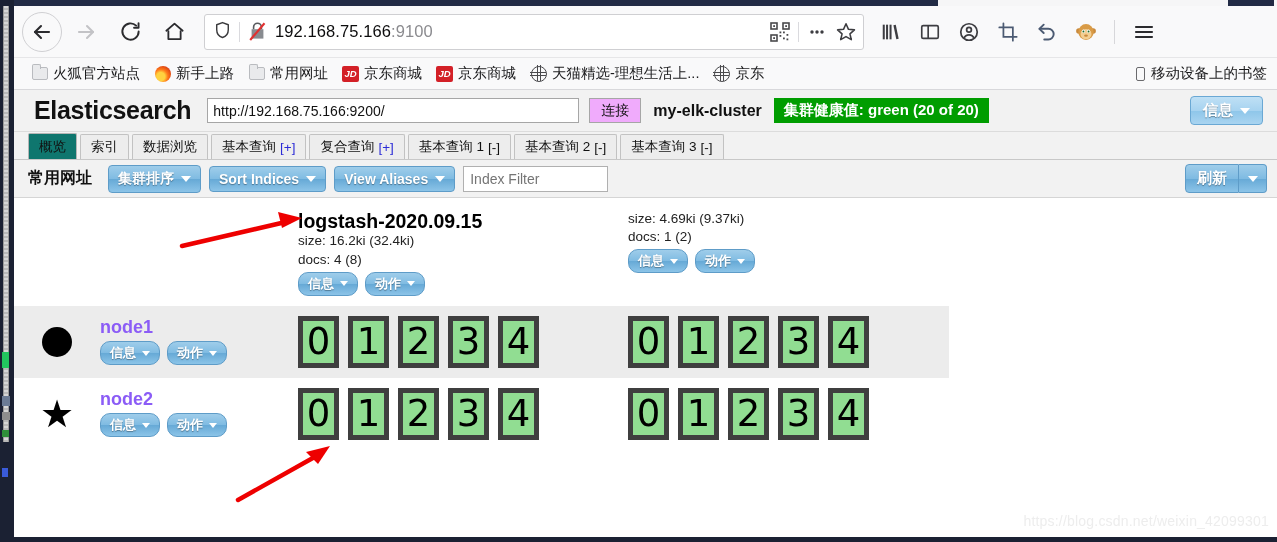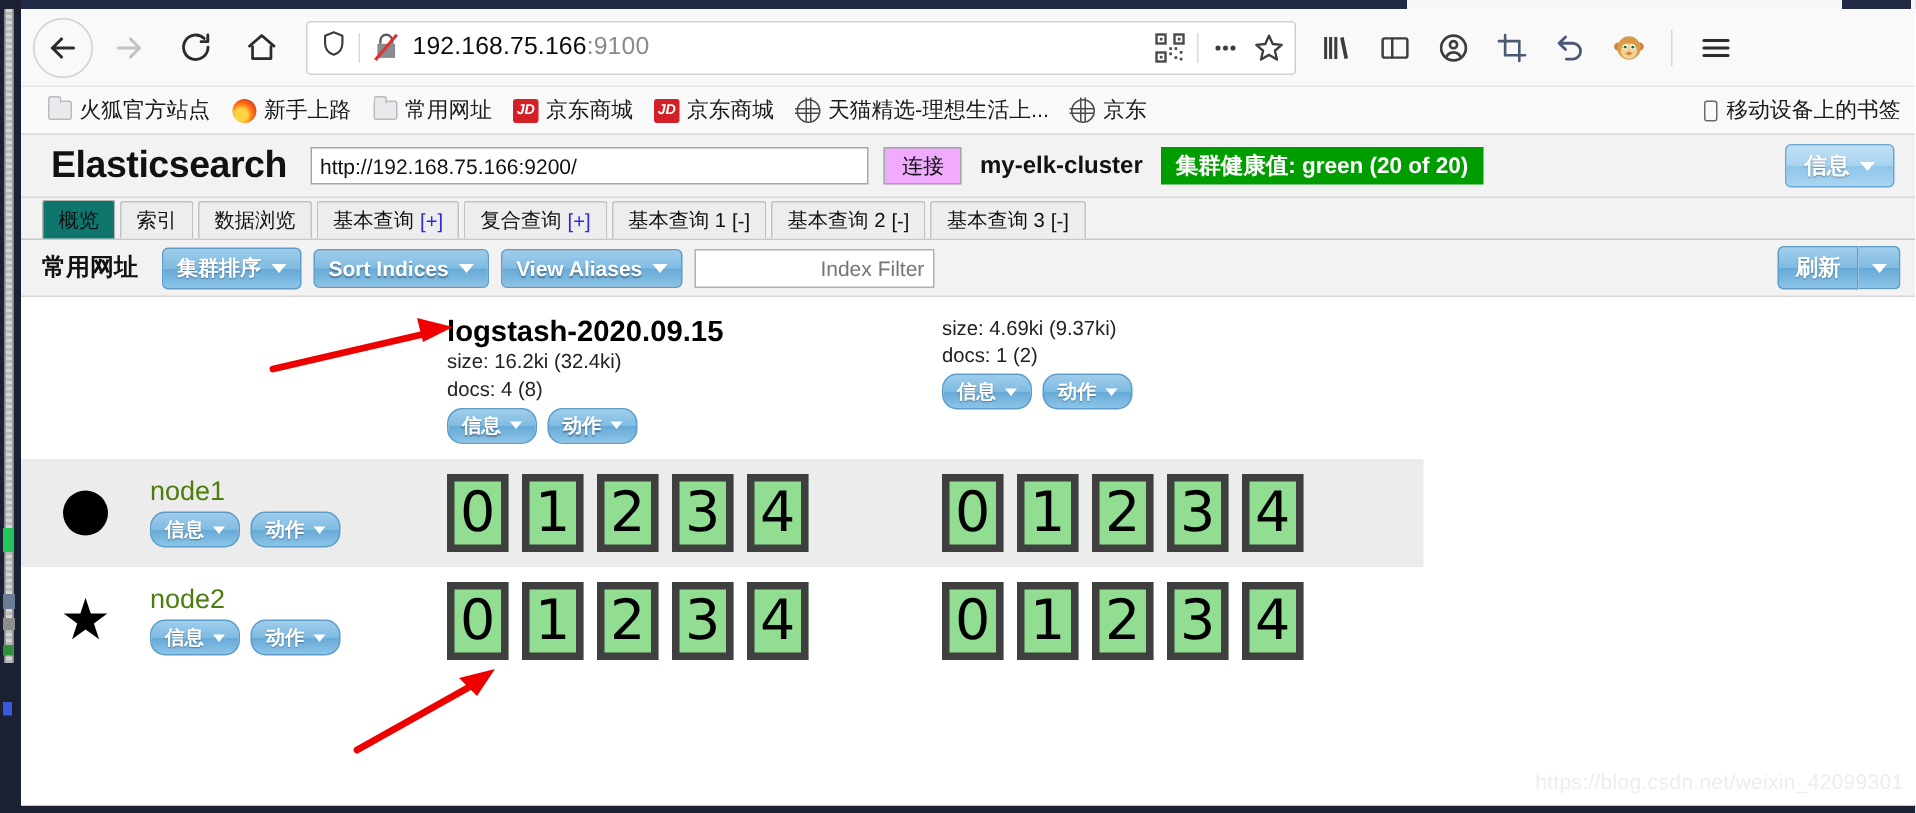--- a/index.html
+++ b/index.html
@@ -169,22 +169,22 @@
     padding: 0 10px 0 14px; gap: 8px; border-bottom: 1px solid #d5d5d5;
   }
   .subbar-title { font-size: 16px; font-weight: bold; color: #111; margin-right: 8px; }
   .blue-btn {
     background: linear-gradient(to bottom, #9fcdea 0%, #7fbbe2 50%, #66a9d6 51%, #8cc4e8 100%);
     border: 1px solid #5e9cc8; border-radius: 4px; color: #fff; font-weight: bold; font-size: 14px;
     padding: 4px 9px; display: flex; align-items: center; gap: 7px;
     text-shadow: 0 1px 1px rgba(0,0,0,.35); white-space: nowrap;
   }
   .index-filter {
-    width: 160px; height: 26px; background: #fff; border: 1px solid #b0b0b0;
-    font-size: 14px; color: #888; padding: 0 6px; line-height: 24px; text-align: right;
+    width: 145px; height: 26px; background: #fff; border: 1px solid #b0b0b0;
+    font-size: 14px; color: #888; padding: 0 6px; line-height: 24px;
   }
   .refresh-wrap { margin-left: auto; display: flex; }
   .refresh-btn {
     background: linear-gradient(to bottom, #9fcdea 0%, #7fbbe2 50%, #66a9d6 51%, #8cc4e8 100%);
     border: 1px solid #5e9cc8; border-radius: 4px 0 0 4px; color: #fff; font-weight: bold; font-size: 15px;
     padding: 4px 11px; text-shadow: 0 1px 1px rgba(0,0,0,.35);
   }
   .refresh-caret {
     background: linear-gradient(to bottom, #9fcdea 0%, #7fbbe2 50%, #66a9d6 51%, #8cc4e8 100%);
     border: 1px solid #5e9cc8; border-left: none; border-radius: 0 4px 4px 0;
@@ -207,21 +207,21 @@
     text-shadow: 0 1px 1px rgba(0,0,0,.35);
   }
   .pill .caret-w { border-left-width: 4px; border-right-width: 4px; border-top-width: 5px; }
 
   .node-row { display: flex; align-items: center; height: 72px; width: 935px; }
   .node-row.shaded { background: #ececec; }
   .node-marker { width: 86px; flex: 0 0 86px; display: flex; align-items: center; justify-content: center; }
   .dot { width: 30px; height: 30px; border-radius: 50%; background: #000; }
   .star { color: #000; font-size: 38px; line-height: 30px; }
   .node-info { width: 198px; flex: 0 0 198px; }
-  .node-name { font-size: 18px; font-weight: normal; color: #4d7c0f; line-height: 1.1; margin-bottom: 3px; }
+  .node-name { font-size: 18px; font-weight: bold; color: #8b5cf6; line-height: 1.1; margin-bottom: 3px; }
   .shard-col { flex: 0 0 auto; display: flex; gap: 9px; }
   .shard-col.c1 { width: 330px; }
   .shard {
     width: 41px; height: 52px; background: #91dd92; border: 5px solid #3f3f3f;
     display: flex; align-items: center; justify-content: center;
     font-family: "DejaVu Sans", sans-serif; font-size: 37px; color: #000; line-height: 1;
   }
 
   
   .arrow { position: absolute; pointer-events: none; }

